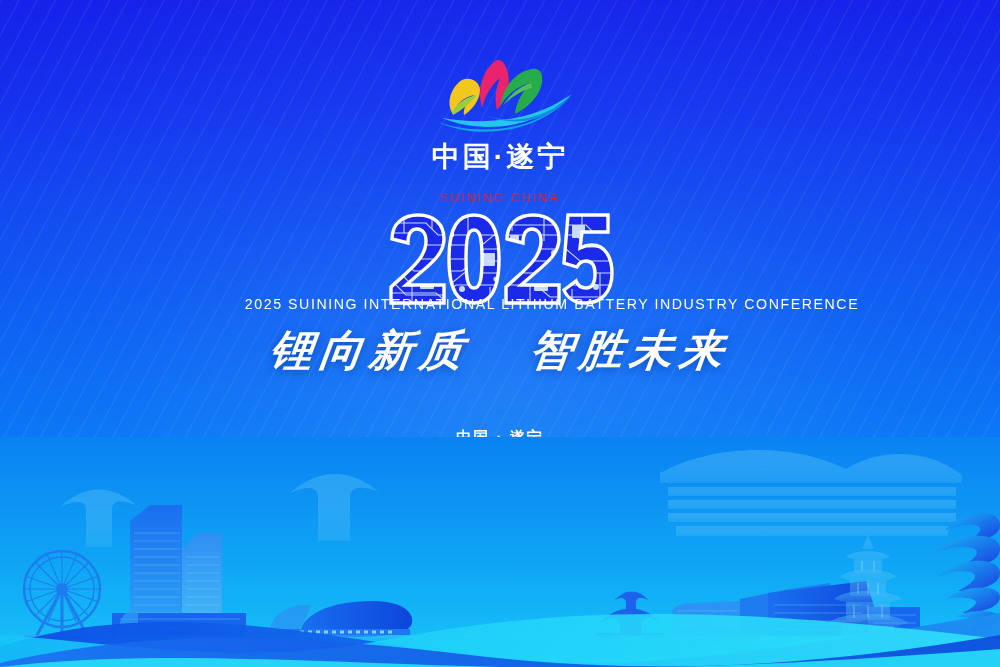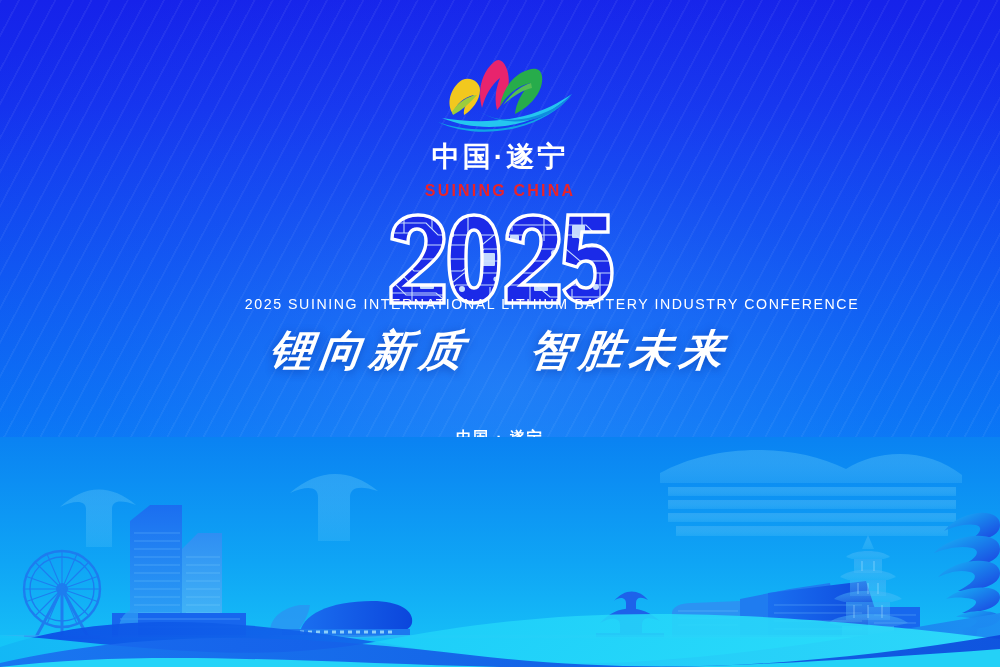--- a/index.html
+++ b/index.html
@@ -59,24 +59,24 @@
   .logo-mark { width: 160px; height: 84px; display: block; margin: 0 auto; }
   .logo-cn {
     margin-top: 6px;
     color: #ffffff;
     font-size: 28px;
     font-weight: bold;
     letter-spacing: 3px;
     line-height: 1.1;
   }
   .logo-en {
-    margin-top: 9px;
+    margin-top: 18px;
     color: #e8232a;
-    font-size: 16px;
-    font-weight: bold;
+    font-size: 12px;
+    font-weight: normal;
     letter-spacing: 2.2px;
   }
 
   
   .title-row {
     position: absolute;
     top: 213px;
     left: 0; right: 0;
     display: flex;
     align-items: flex-end;

